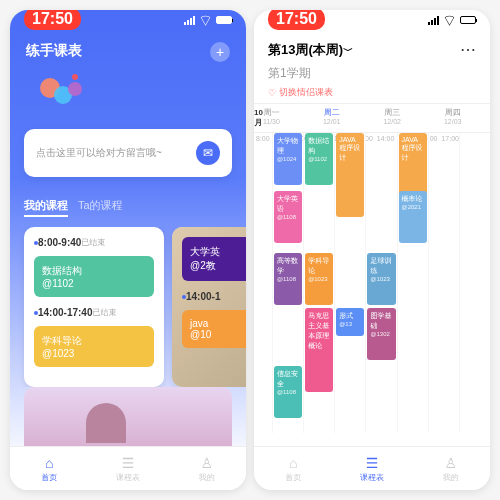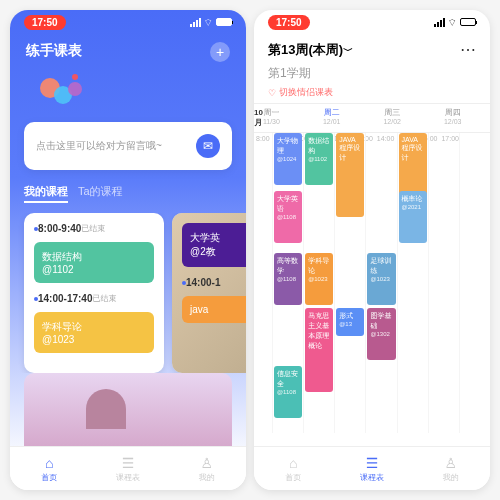--- a/index.html
+++ b/index.html
@@ -1,37 +1,37 @@
 <!DOCTYPE html>
 <html><head>
 <meta charset="utf-8">
 <style>
 *{margin:0;padding:0;box-sizing:border-box;font-family:-apple-system,sans-serif}
 body{background:#f5f5f5;display:flex;gap:8px;padding:10px}
 .phone{width:240px;height:480px;background:#fff;border-radius:18px;overflow:hidden;position:relative;display:flex;flex-direction:column;box-shadow:0 2px 8px rgba(0,0,0,0.1)}
-.status-bar{display:flex;justify-content:space-between;align-items:center;padding:4px 14px;height:24px;font-size:10px}
+.status-bar{display:flex;justify-content:space-between;align-items:flex-end;padding:4px 14px;height:24px;font-size:16px}
 .time-pill{background:#ff3b30;color:#fff;padding:2px 8px;border-radius:10px;font-weight:600}
 .status-icons{display:flex;gap:3px;align-items:center}
 .sig{display:flex;gap:1px;align-items:flex-end}
 .sig span{width:2px;background:#000}
 .sig span:nth-child(1){height:3px}.sig span:nth-child(2){height:5px}.sig span:nth-child(3){height:7px}.sig span:nth-child(4){height:9px}
 .batt{width:16px;height:8px;border:1px solid #000;border-radius:2px;position:relative}
 .batt::after{content:"";position:absolute;right:-2px;top:2px;width:1px;height:3px;background:#000}
 .phone1 .status-bar{color:#fff}.phone1 .sig span,.phone1 .batt{background:#fff;border-color:#fff}
 .phone1{background:linear-gradient(180deg,#4a6cf7 0%,#5b7cfa 35%,#fff 95%)}
 .hdr1{display:flex;justify-content:space-between;align-items:flex-start;padding:8px 16px;color:#fff}
 .title1{font-size:14px;font-weight:600}
 .plus-btn{width:20px;height:20px;background:rgba(255,255,255,0.3);border-radius:50%;display:flex;align-items:center;justify-content:center;font-size:14px}
 .bubbles{position:relative;height:40px;margin:4px 14px}
 .bub{position:absolute;border-radius:50%;opacity:0.9}
 .b1{width:20px;height:20px;background:#ff8a65;left:16px;top:4px}
 .b2{width:18px;height:18px;background:#4fc3f7;left:30px;top:12px}
 .b3{width:14px;height:14px;background:#ba68c8;left:44px;top:8px}
 .b4{width:6px;height:6px;background:#ff5252;left:48px;top:0}
-.msg-card{background:#fff;margin:4px 14px;border-radius:10px;padding:12px;display:flex;align-items:center;justify-content:space-between;box-shadow:0 2px 8px rgba(0,0,0,0.08)}
+.msg-card{background:#fff;margin:11px 14px;border-radius:10px;padding:12px;display:flex;align-items:center;justify-content:space-between;box-shadow:0 2px 8px rgba(0,0,0,0.08)}
 .msg-text{font-size:10px;color:#999}
 .msg-icon{width:24px;height:24px;background:#4a6cf7;border-radius:50%;display:flex;align-items:center;justify-content:center;color:#fff;font-size:12px}
 .tabs1{display:flex;justify-content:space-between;align-items:center;padding:10px 14px;color:#fff;font-size:11px}
 .tab-group{display:flex;gap:10px}
 .tab-active{font-weight:600;border-bottom:2px solid #fff;padding-bottom:2px}
 .tab-inactive{opacity:0.7}
 .setting-link{font-size:10px;opacity:0.9}
 .cards{display:flex;gap:8px;padding:0 14px;overflow:hidden}
 .course-card{flex:0 0 140px;background:#fff;border-radius:10px;padding:10px;box-shadow:0 2px 6px rgba(0,0,0,0.1)}
 .card2{position:relative;overflow:hidden}
@@ -129,20 +129,21 @@
       <div class="subj" style="background:#4c1d95">
           <div>大学英</div>
           <div class="loc">@2教</div>
         </div>
       <div class="time-row">
           <span class="dot"></span>
           <span class="time-t">14:00-1</span>
         </div>
       <div class="subj" style="background:#f59c3d">
           <div>java</div>
+          <div class="loc">@10</div>
         </div>
     </div>
   </div>
   <div class="illust"></div>
   <div class="bottom-nav">
     <div class="nav-item active">
         <span class="nav-icon">⌂</span>
         <span>首页</span>
       </div>
     <div class="nav-item">

